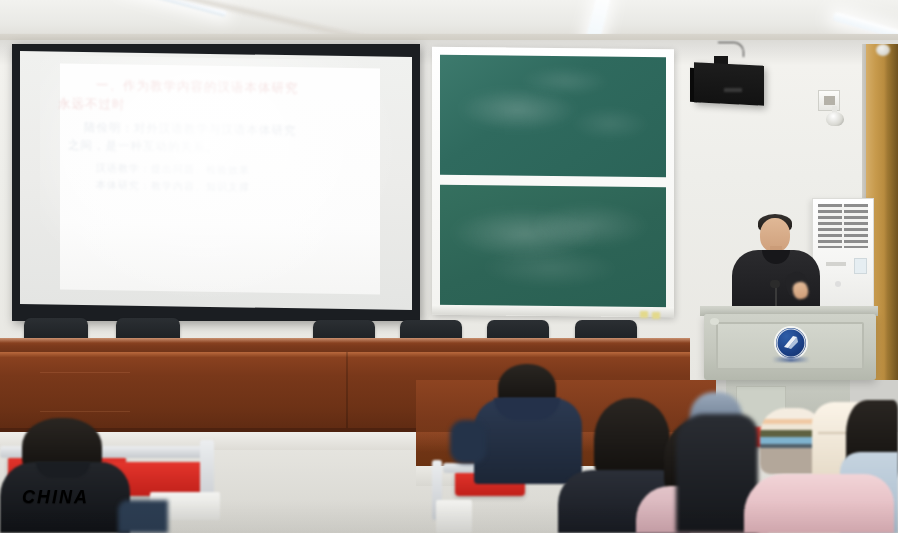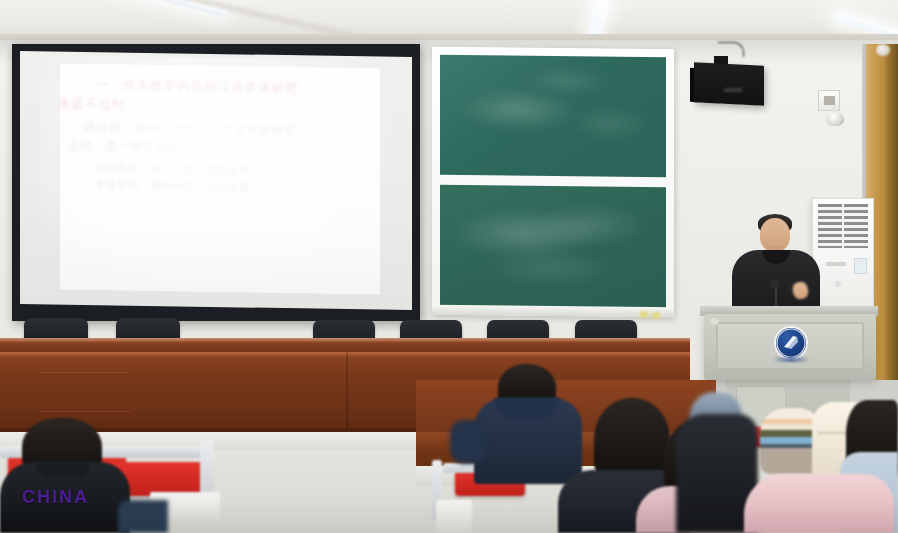--- a/index.html
+++ b/index.html
@@ -184,22 +184,22 @@
   #wood-base{left:416px;top:466px;width:300px;height:20px;
     background:linear-gradient(#ebeae5,#d8d7d1);}
   .seat{position:absolute;background:linear-gradient(#e4352c,#c0201a);
     border-radius:4px;box-shadow:0 2px 4px rgba(0,0,0,.22);}
   .seat-rail{position:absolute;background:linear-gradient(#eceef0,#c6cace);border-radius:3px;}
   .desk{position:absolute;background:linear-gradient(#f3f3f0,#dcdcd8);border-radius:2px;}
   .hair{position:absolute;background:linear-gradient(#2a2622,#100e0c);}
   .coat{position:absolute;}
 
   
-  #china{left:22px;top:487px;color:#4c1d95;font-size:18px;font-weight:bold;
-    letter-spacing:2px;
+  #china{left:22px;top:487px;color:#000000;font-size:18px;font-weight:bold;
+    font-style:italic;letter-spacing:2px;
     font-family:"Liberation Sans",sans-serif;text-shadow:0 1px 1px rgba(0,0,0,.5);}
 
   .blur1{filter:blur(1.1px);}
   .blur2{filter:blur(2.2px);}
   .blur3{filter:blur(3.4px);}
 </style>
 </head>
 <body>
 
 <div id="scene">

